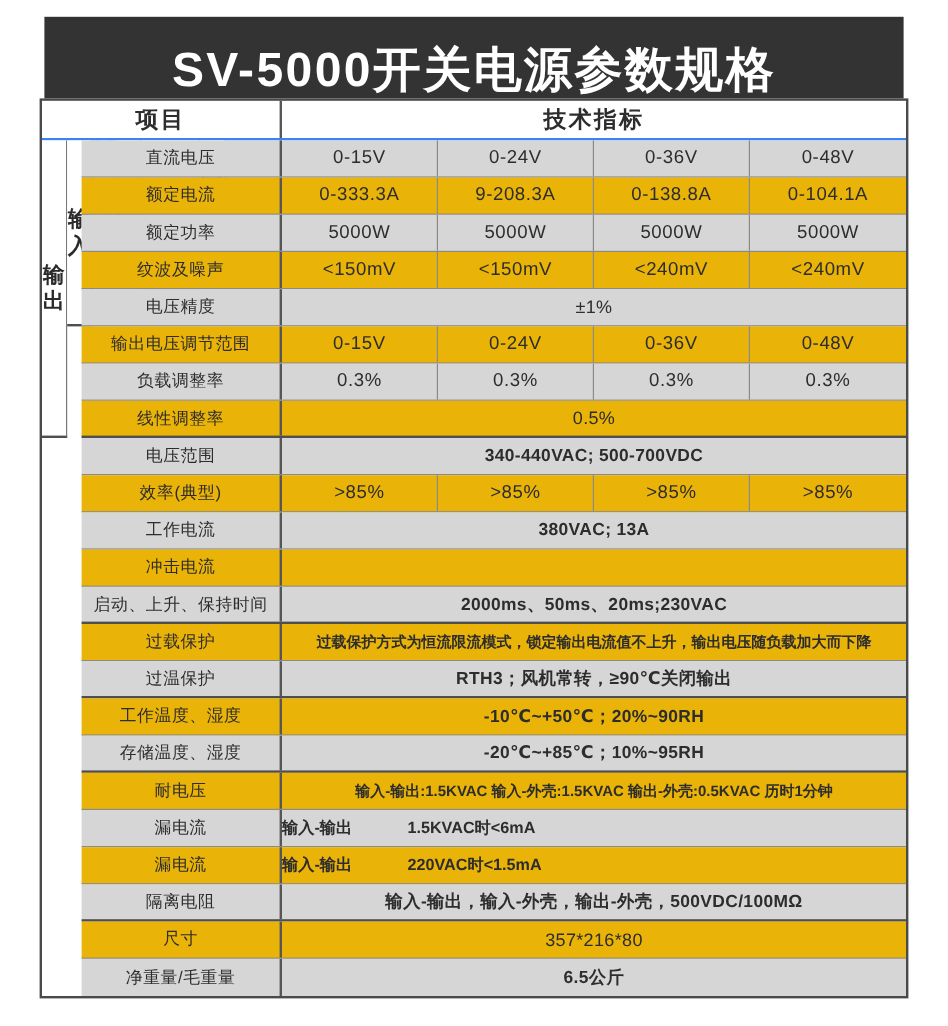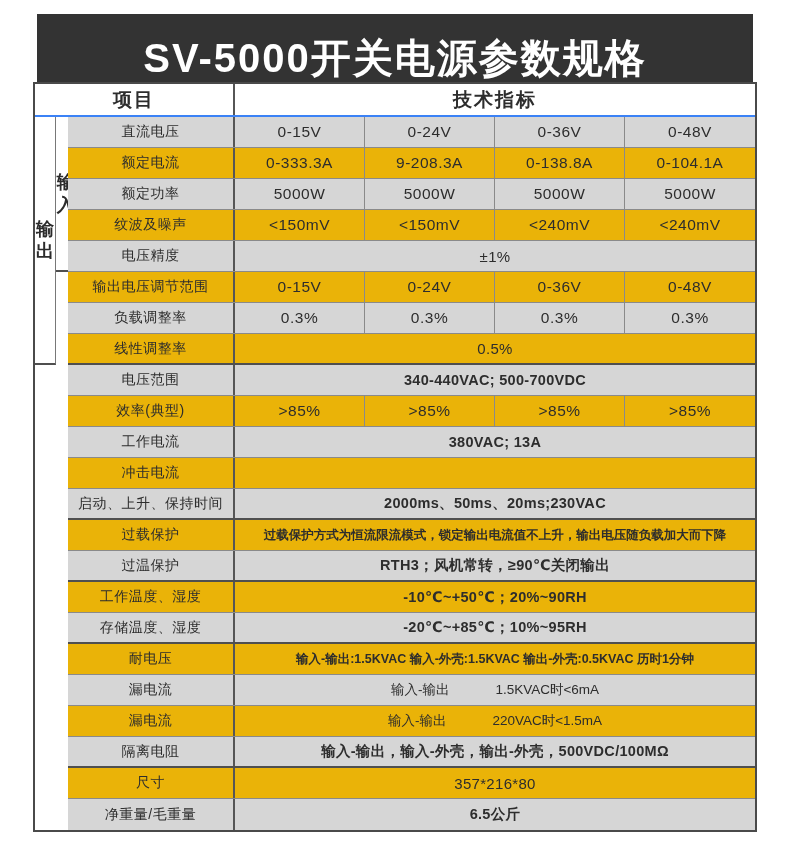--- a/index.html
+++ b/index.html
@@ -61,22 +61,22 @@
     font-size: 15.5px; letter-spacing: 0.5px;
   }
   .c.c4 { border-right: none; flex: 1; }
   .spanv {
     flex: 1; display: flex; align-items: center; justify-content: center;
     font-size: 15px; letter-spacing: 0.3px; white-space: nowrap; overflow: hidden;
   }
   .spanv.cjk { font-size: 14.5px; font-weight: 600; }
   .spanv.small { font-size: 12.5px; font-weight: 600; letter-spacing: 0; }
   .pairwrap {
-    flex: 1; display: flex; align-items: center; justify-content: center;
-    gap: 46px; font-size: 13.5px; font-weight: 400; white-space: nowrap;
+    flex: 1; display: flex; align-items: center; justify-content: flex-start;
+    gap: 46px; font-size: 13.5px; font-weight: 700; white-space: nowrap;
   }
 </style>
 </head>
 <body>
 
 <div class="title-band">
   <span>SV-5000开关电源参数规格</span>
 </div>
 
 <div class="spec-table">

